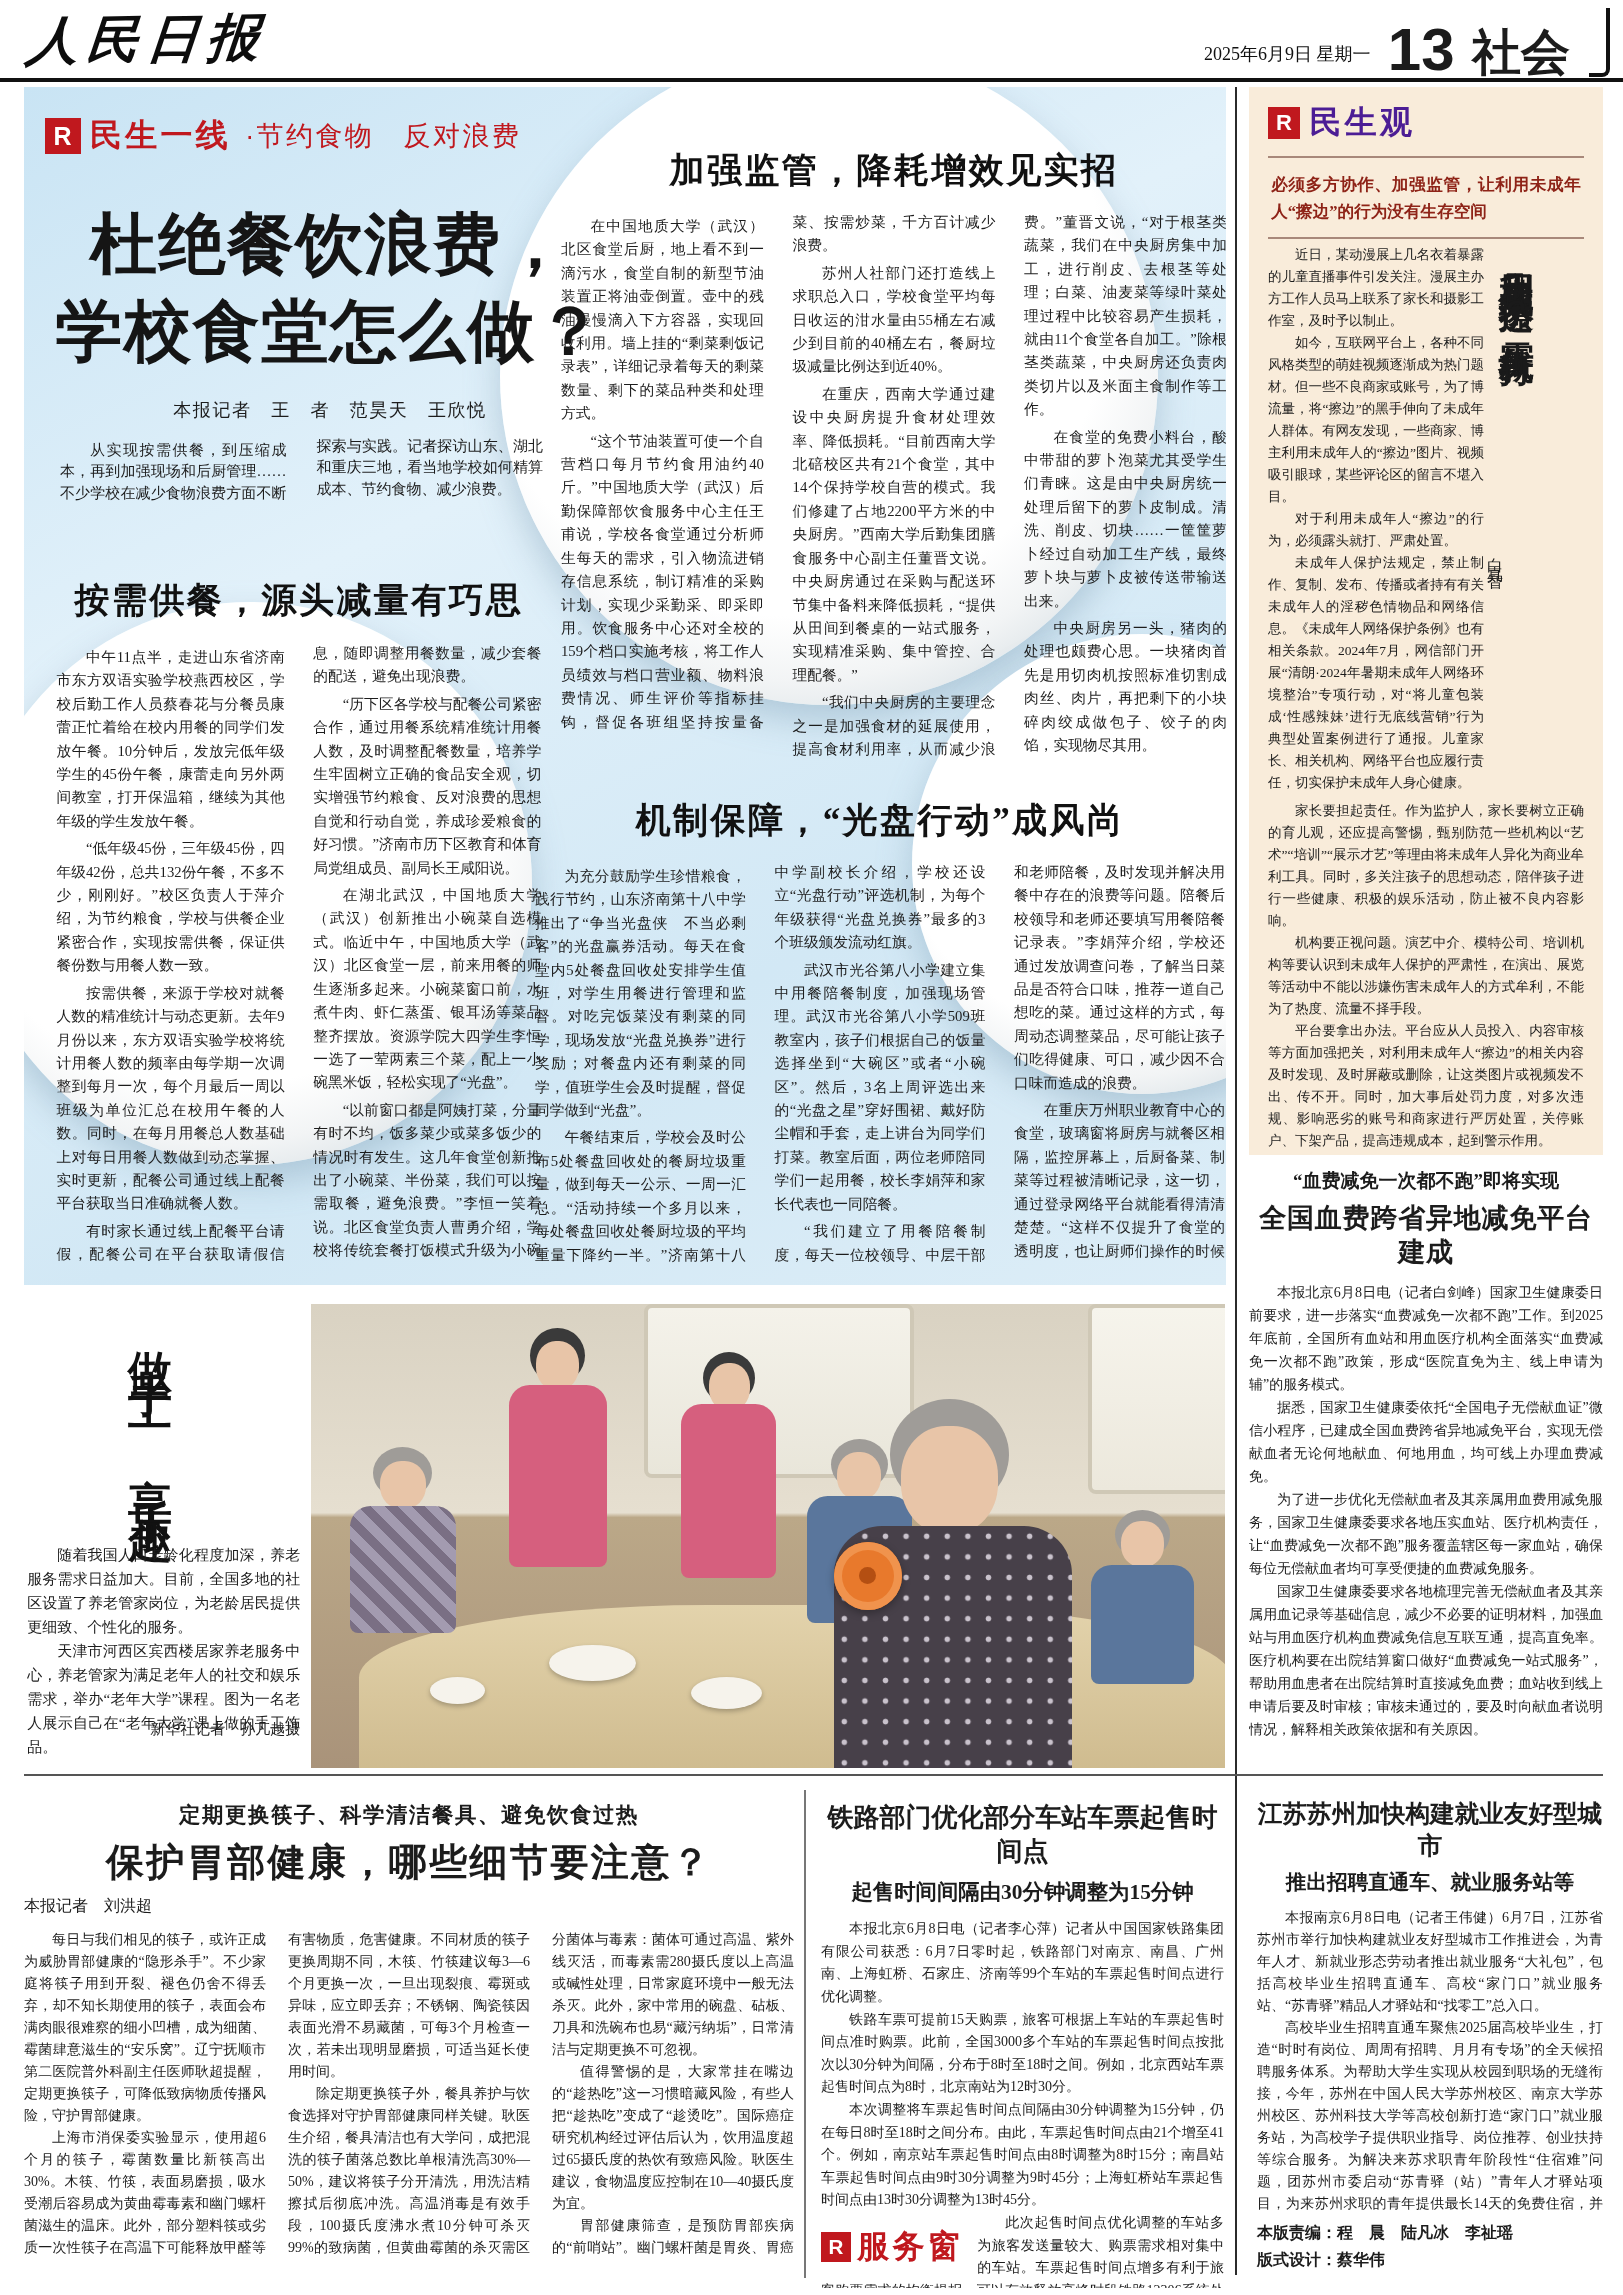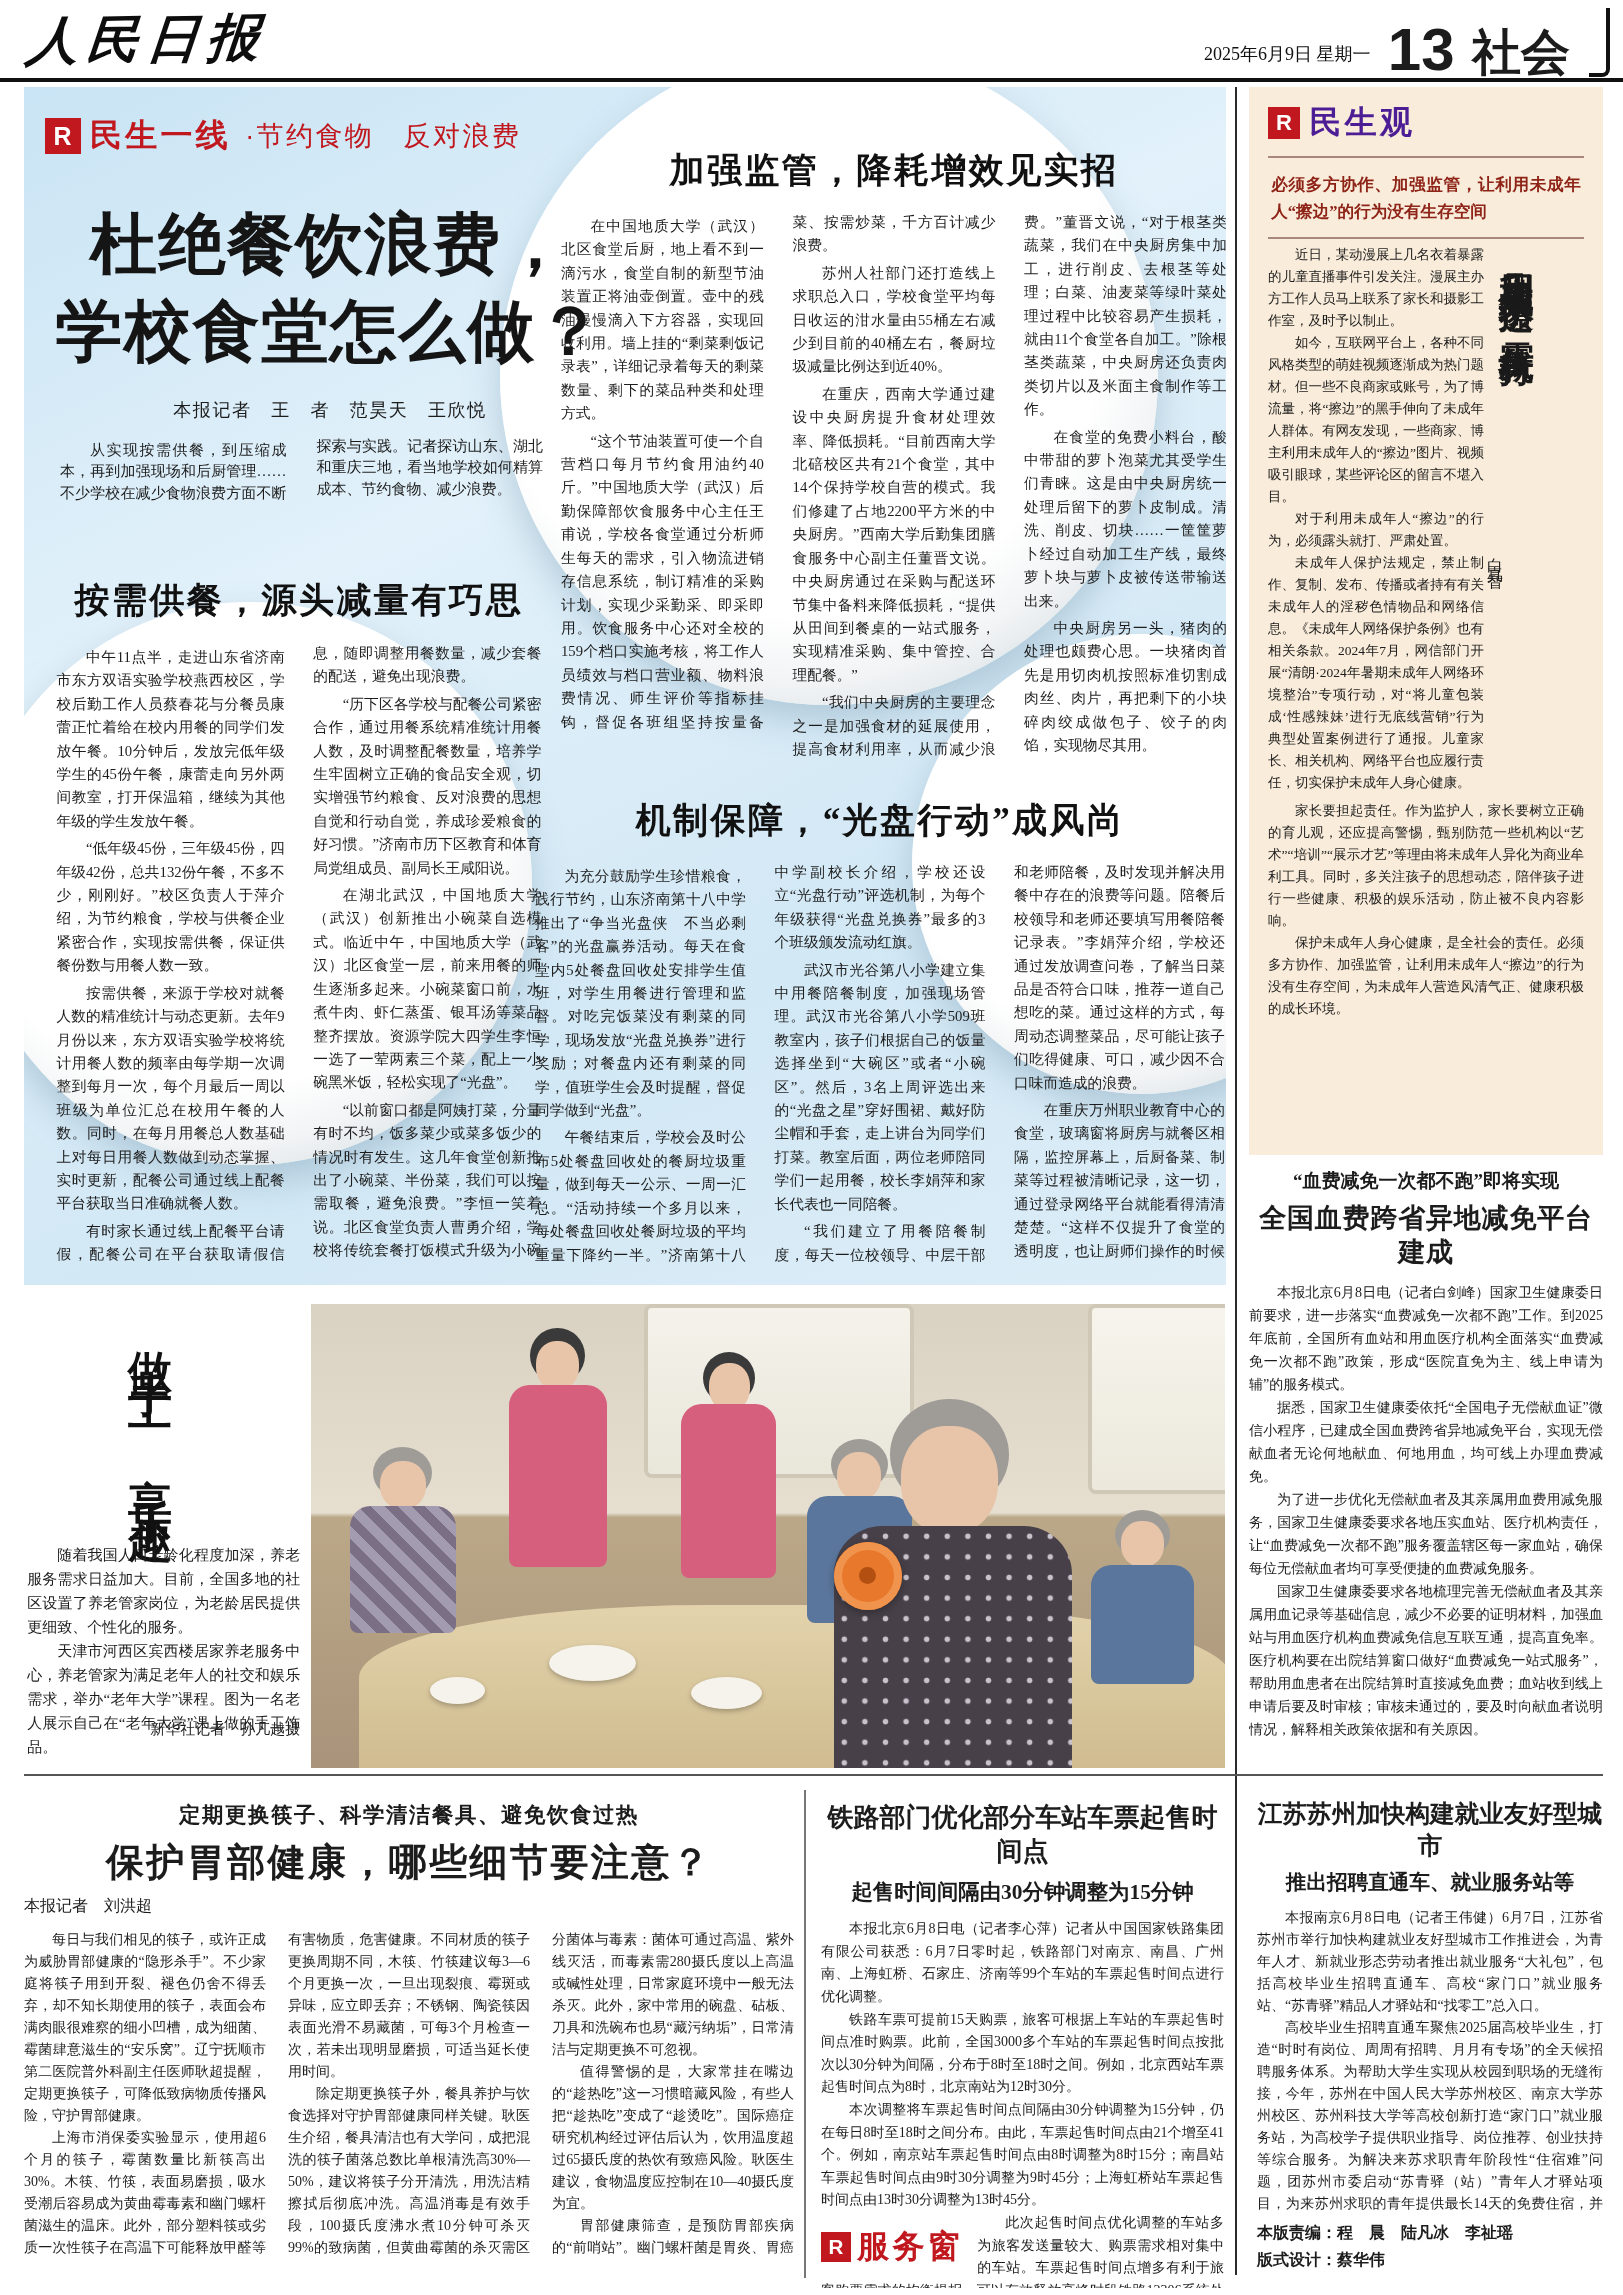--- a/index.html
+++ b/index.html
@@ -205,20 +205,22 @@
         <p>对于利用未成年人“擦边”的行为，必须露头就打、严肃处置。</p>
         <p>未成年人保护法规定，禁止制作、复制、发布、传播或者持有有关未成年人的淫秽色情物品和网络信息。《未成年人网络保护条例》也有相关条款。2024年7月，网信部门开展“清朗·2024年暑期未成年人网络环境整治”专项行动，对“将儿童包装成‘性感辣妹’进行无底线营销”行为典型处置案例进行了通报。儿童家长、相关机构、网络平台也应履行责任，切实保护未成年人身心健康。</p>
       </div>
       <div class="mg-titlecol">
         <div class="mg-title">利用未成年人『擦边』？露头就打！</div>
         <div class="mg-author">白真智</div>
       </div>
     </div>
     <div class="mg-body mg-wide">
       <p>家长要担起责任。作为监护人，家长要树立正确的育儿观，还应提高警惕，甄别防范一些机构以“艺术”“培训”“展示才艺”等理由将未成年人异化为商业牟利工具。同时，多关注孩子的思想动态，陪伴孩子进行一些健康、积极的娱乐活动，防止被不良内容影响。</p>
+      <p>机构要正视问题。演艺中介、模特公司、培训机构等要认识到未成年人保护的严肃性，在演出、展览等活动中不能以涉嫌伤害未成年人的方式牟利，不能为了热度、流量不择手段。</p>
+      <p>平台要拿出办法。平台应从人员投入、内容审核等方面加强把关，对利用未成年人“擦边”的相关内容及时发现、及时屏蔽或删除，让这类图片或视频发不出、传不开。同时，加大事后处罚力度，对多次违规、影响恶劣的账号和商家进行严厉处置，关停账户、下架产品，提高违规成本，起到警示作用。</p>
       <p>保护未成年人身心健康，是全社会的责任。必须多方协作、加强监管，让利用未成年人“擦边”的行为没有生存空间，为未成年人营造风清气正、健康积极的成长环境。</p>
     </div>
   </aside>
 
   <article class="abs blood">
     <div class="blood-kicker">“血费减免一次都不跑”即将实现</div>
     <h2 class="blood-headline" style="margin:0 0 11px;">全国血费跨省异地减免平台建成</h2>
     <div class="body-text">
       <p>本报北京6月8日电（记者白剑峰）国家卫生健康委日前要求，进一步落实“血费减免一次都不跑”工作。到2025年底前，全国所有血站和用血医疗机构全面落实“血费减免一次都不跑”政策，形成“医院直免为主、线上申请为辅”的服务模式。</p>
       <p>据悉，国家卫生健康委依托“全国电子无偿献血证”微信小程序，已建成全国血费跨省异地减免平台，实现无偿献血者无论何地献血、何地用血，均可线上办理血费减免。</p>

